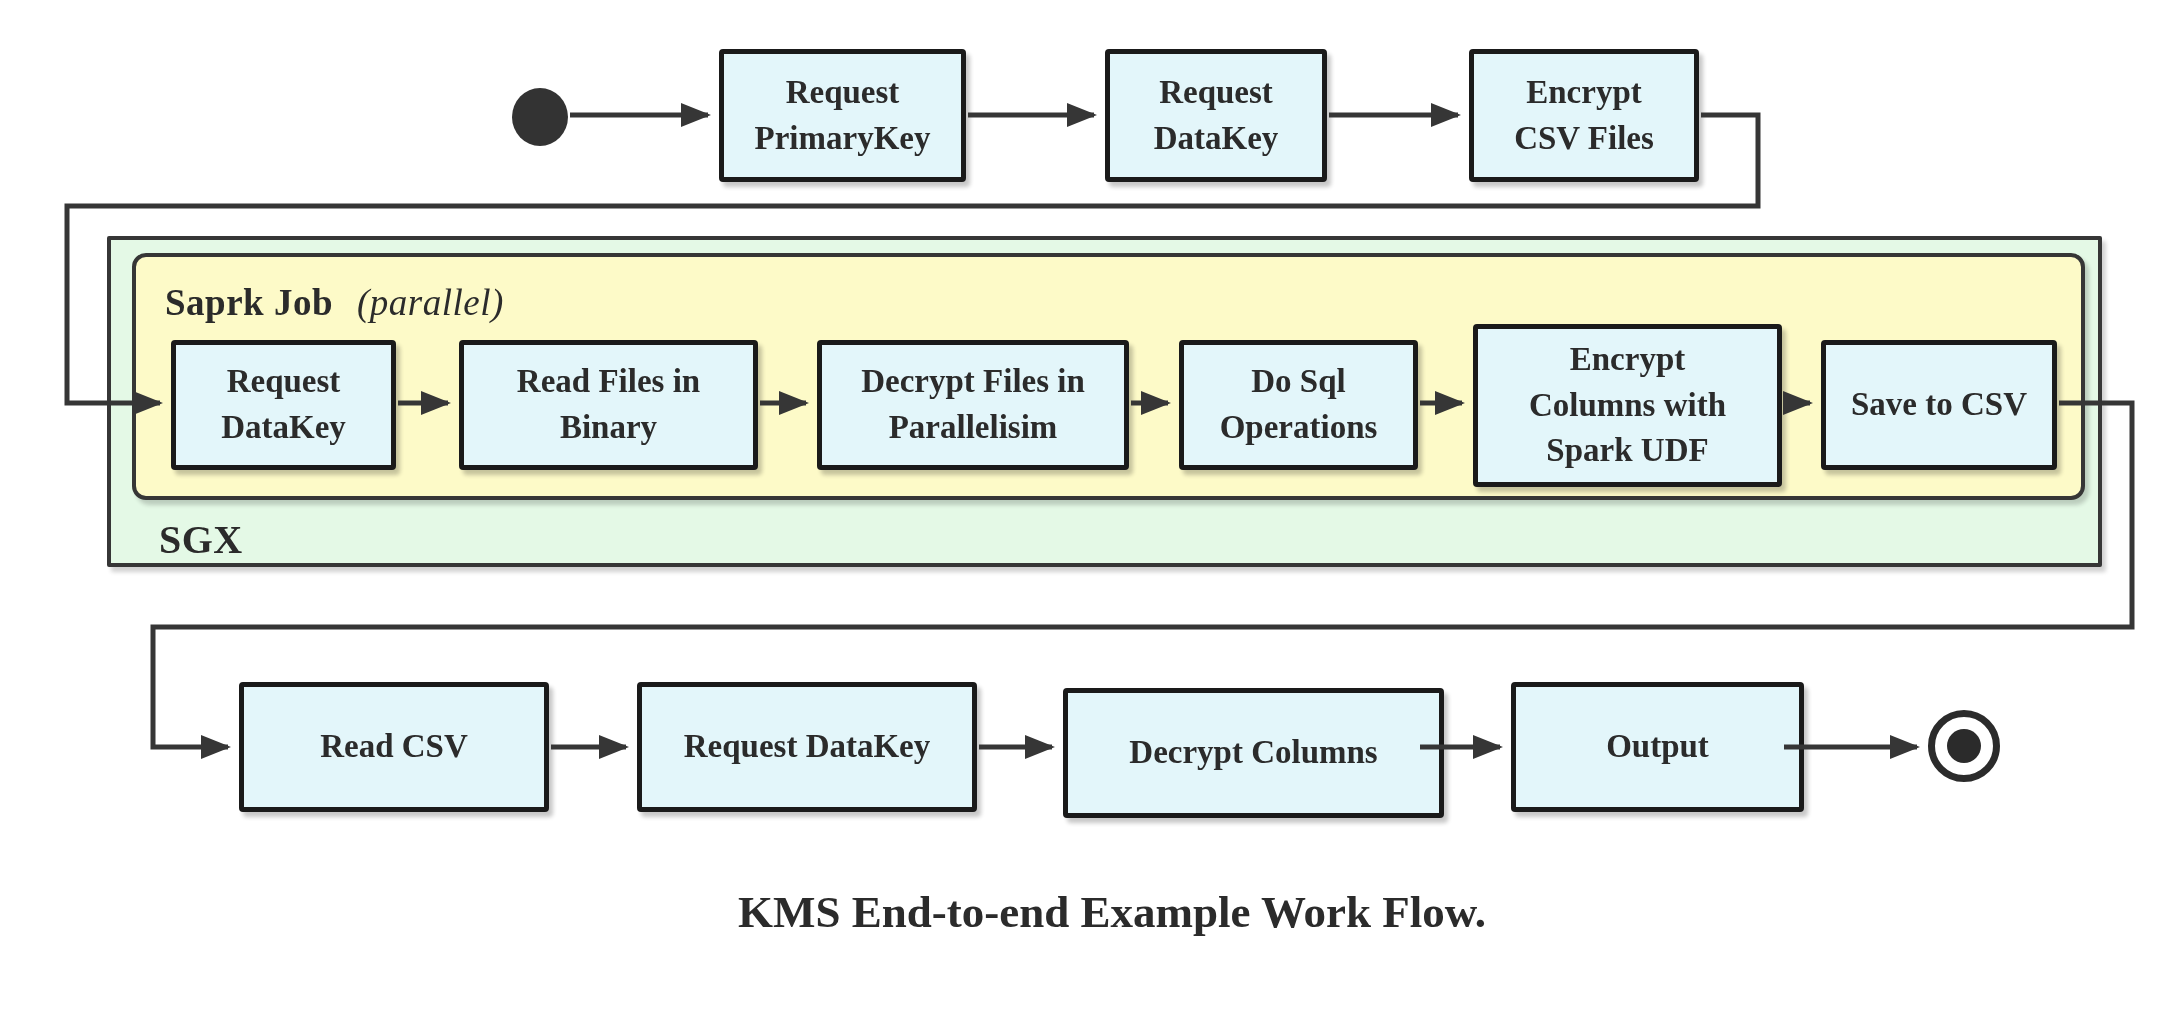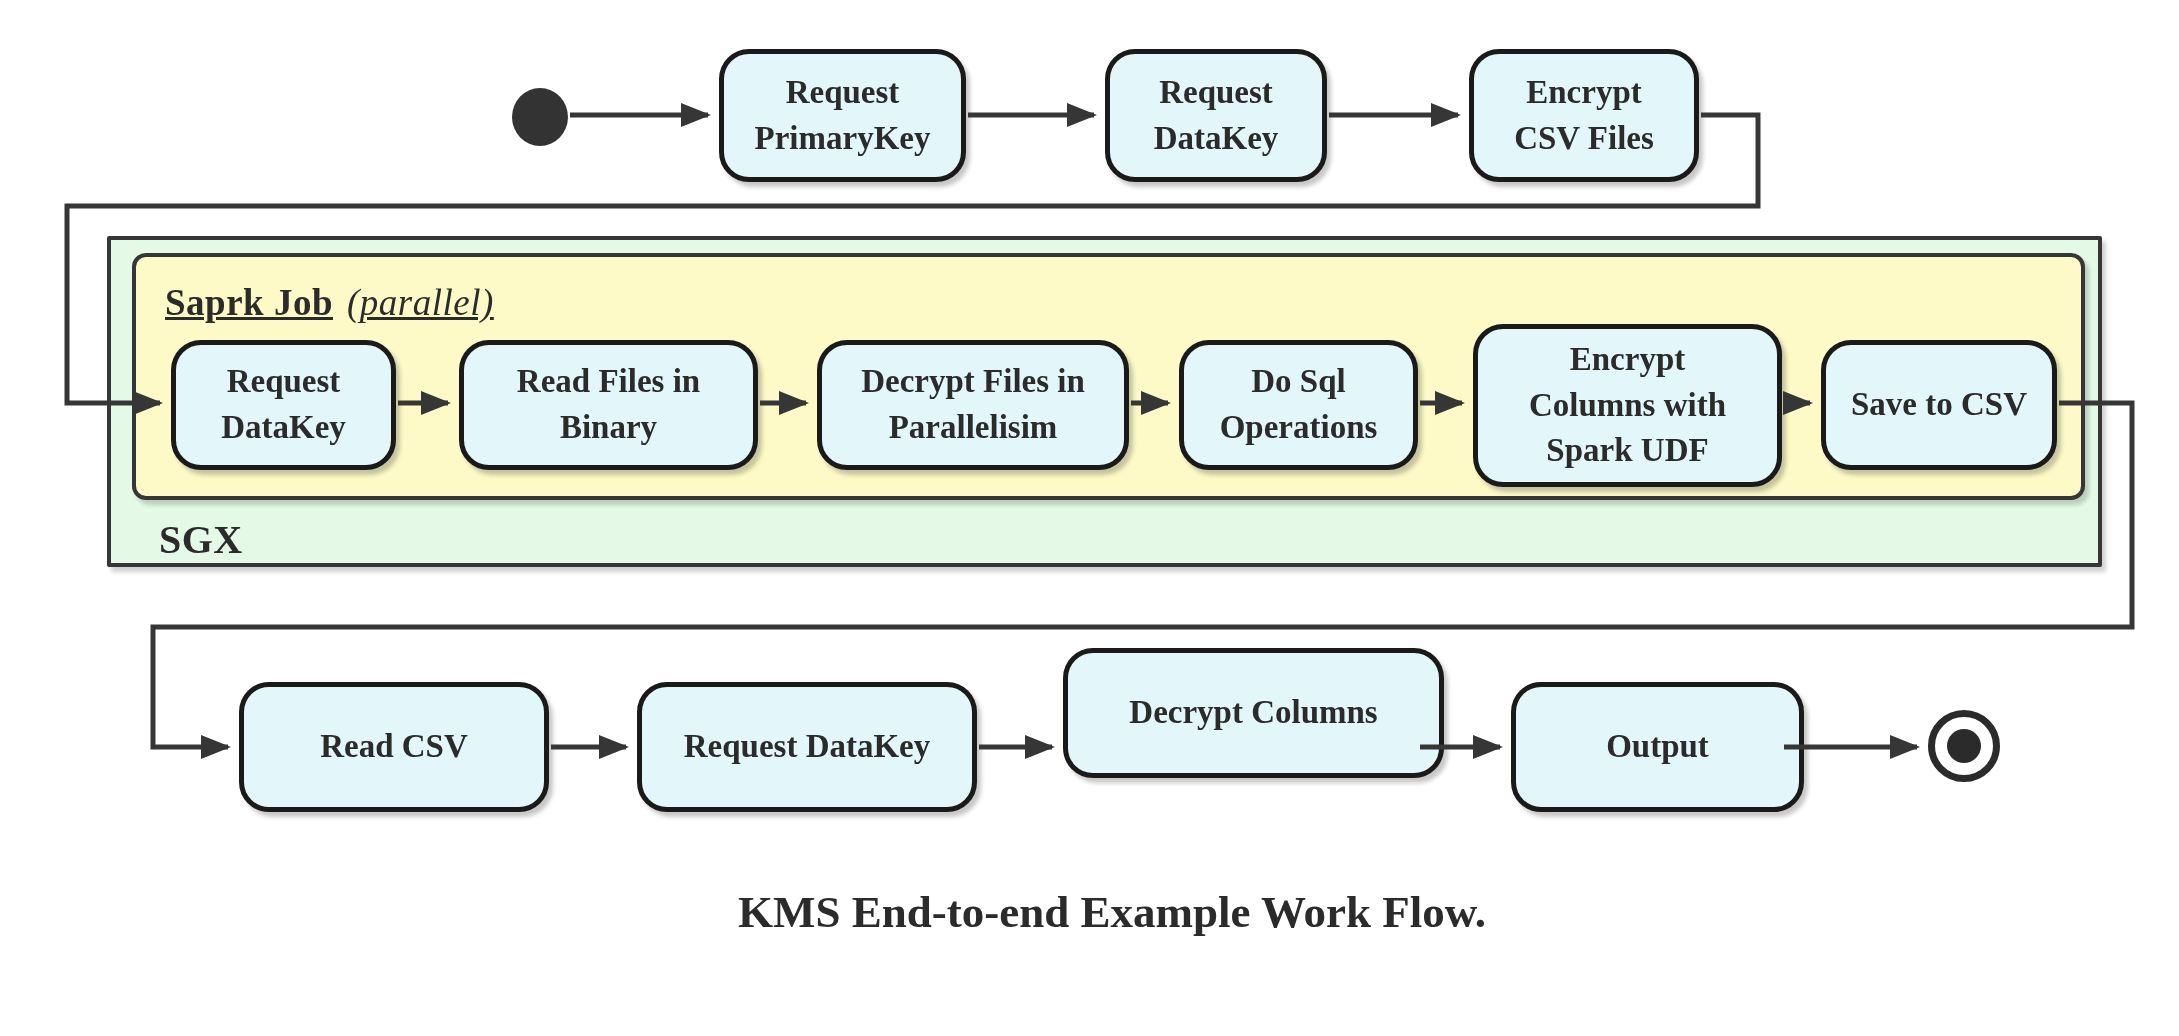--- a/index.html
+++ b/index.html
@@ -37,39 +37,38 @@
   .partition-label {
     position: absolute;
     font-weight: bold;
     letter-spacing: 0.5px;
   }
   .spark-label {
     left: 165px; top: 281px;
     font-size: 37px;
     display: flex;
     align-items: baseline;
-    gap: 14px;
-    text-decoration: underline;
+    gap: 24px;
   }
   .spark-label .qualifier {
     font-weight: normal;
     font-style: italic;
     font-size: 37px;
   }
   .sgx-label {
     left: 159px; top: 516px;
     font-size: 40px;
   }
 
   
   .activity {
     position: absolute;
     background: var(--activity-fill, #E3F6FA);
     border: 5px solid var(--node-border, #1a1a1a);
-    border-radius: 30px;
+    border-radius: 4px;
     display: flex;
     align-items: center;
     justify-content: center;
     text-align: center;
     font-weight: bold;
     font-size: 33px;
     line-height: 1.38;
     white-space: pre-line;
     box-shadow: 4px 5px 4px rgba(0,0,0,0.22);
     padding: 4px 12px;
@@ -82,21 +81,21 @@
   
   .m1 { left: 171px;  top: 340px; width: 225px; height: 130px; }
   .m2 { left: 459px;  top: 340px; width: 299px; height: 130px; }
   .m3 { left: 817px;  top: 340px; width: 312px; height: 130px; text-align: center; }
   .m4 { left: 1179px; top: 340px; width: 239px; height: 130px; }
   .m5 { left: 1473px; top: 324px; width: 309px; height: 163px; }
   .m6 { left: 1821px; top: 340px; width: 236px; height: 130px; }
   
   .b1 { left: 239px;  top: 682px; width: 310px; height: 130px; }
   .b2 { left: 637px;  top: 682px; width: 340px; height: 130px; }
-  .b3 { left: 1063px; top: 648px; width: 381px; height: 130px; }
+  .b3 { left: 1063px; top: 688px; width: 381px; height: 130px; }
   .b4 { left: 1511px; top: 682px; width: 293px; height: 130px; }
 
   
   .start-node {
     position: absolute;
     left: 512px; top: 88px;
     width: 56px; height: 58px;
     border-radius: 50%;
     background: #333333;
   }

